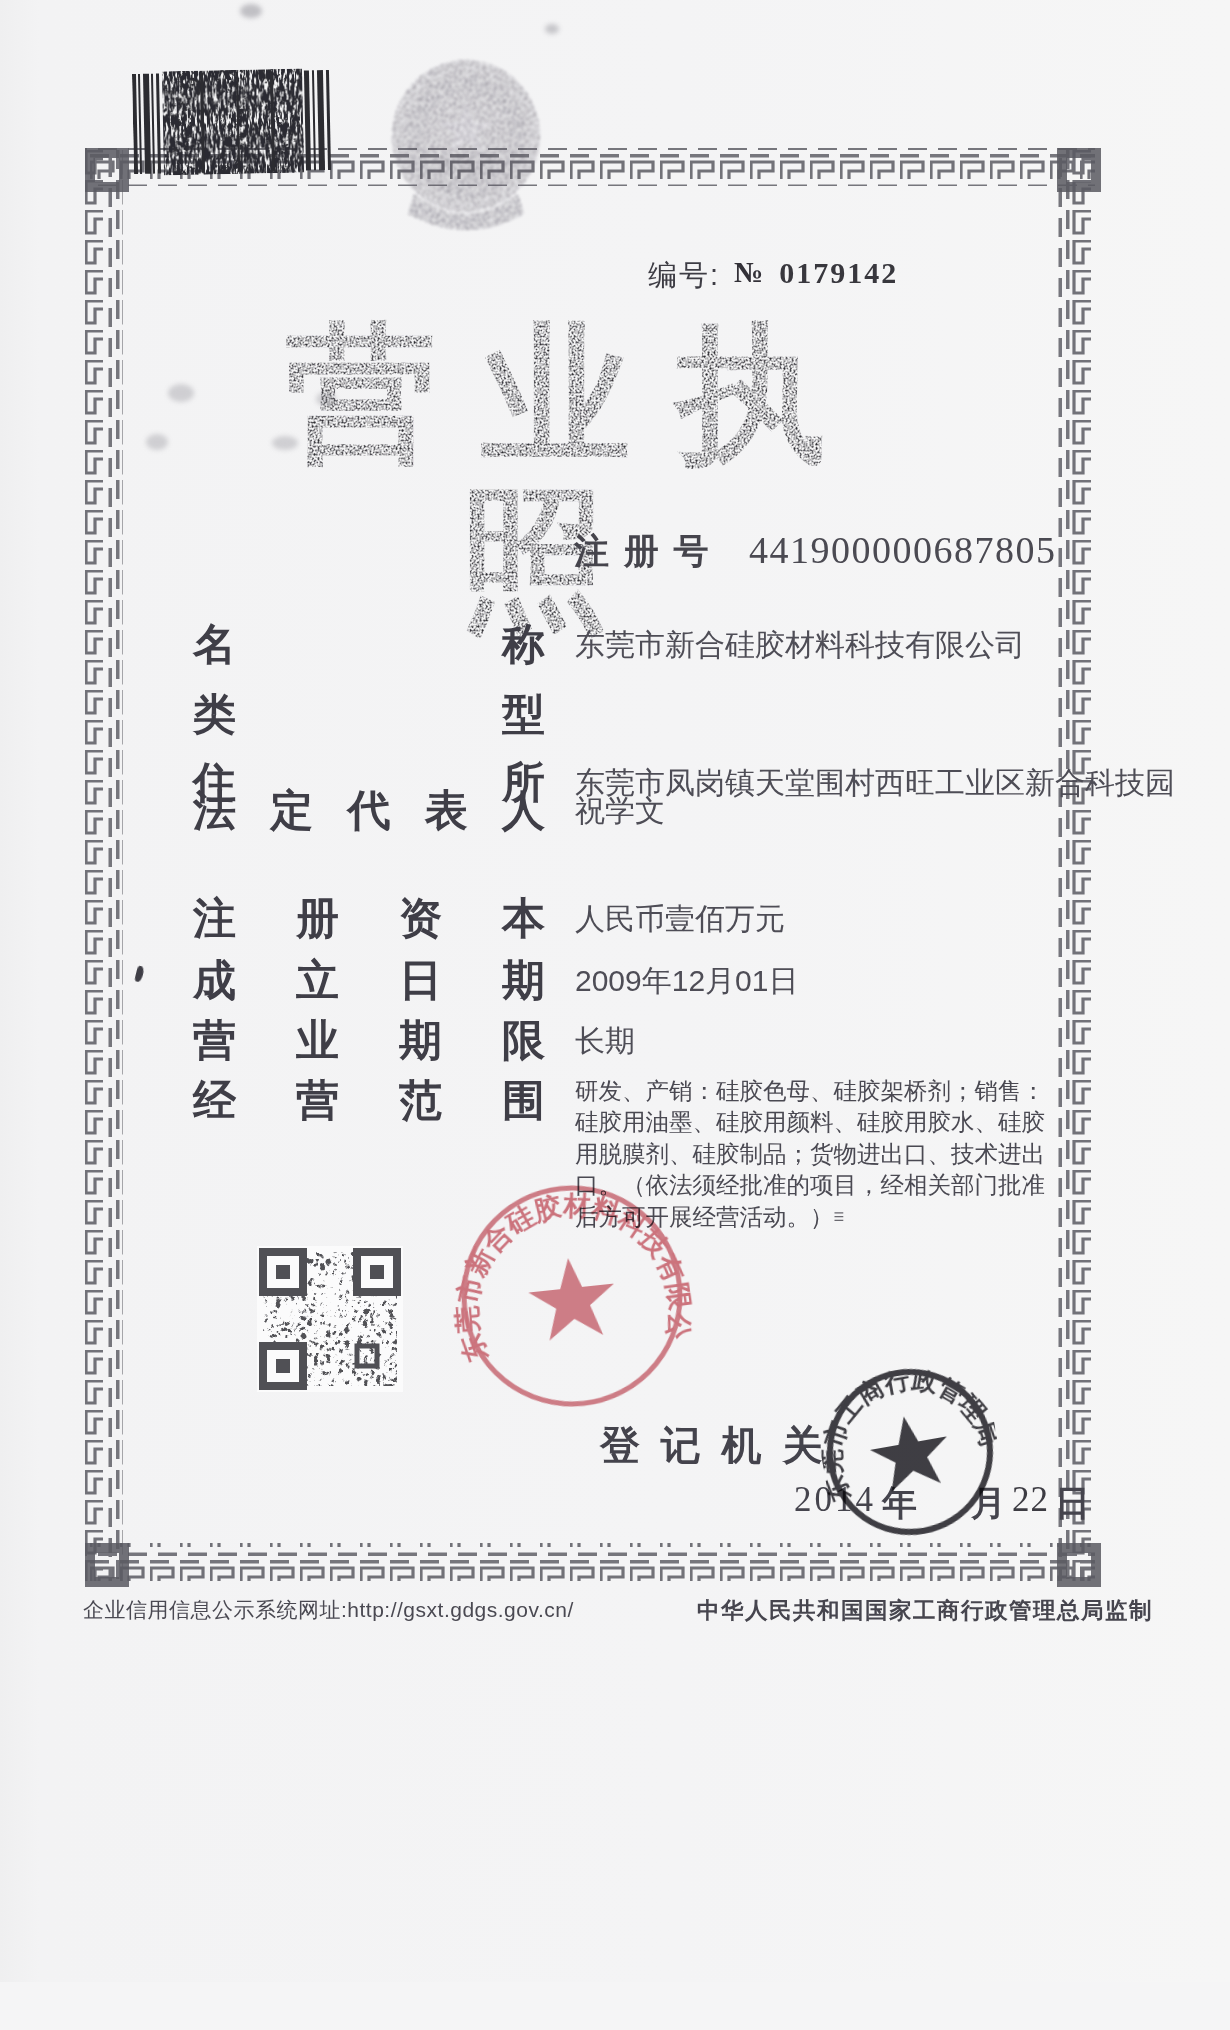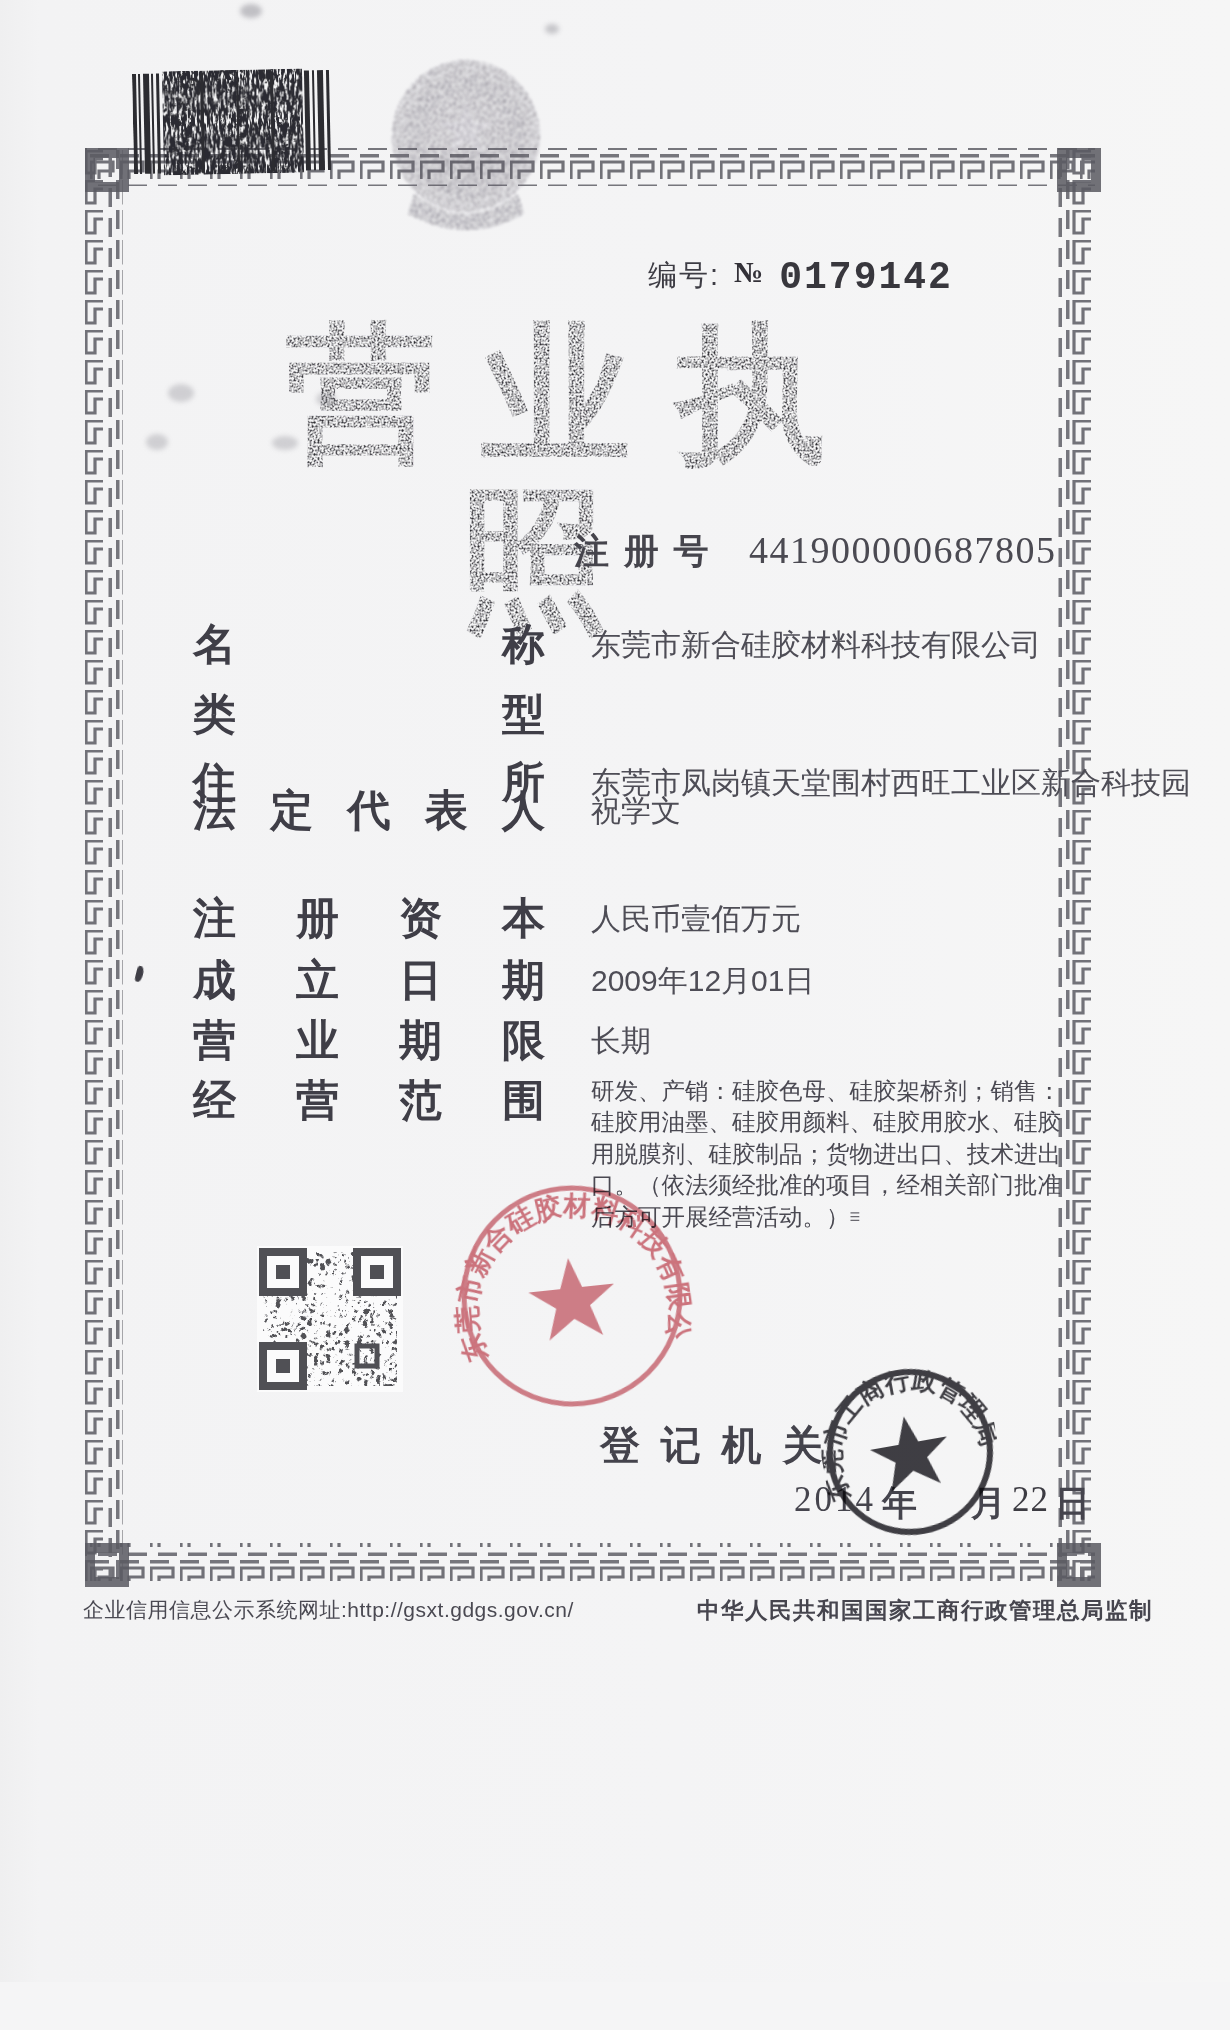--- a/index.html
+++ b/index.html
@@ -15,34 +15,34 @@
 
   
   .barcode{left:133px;top:70px;width:198px;height:104px;transform:rotate(-1.2deg);z-index:2;}
 
   
   .emblem{left:386px;top:56px;width:160px;height:180px;z-index:4;filter:blur(1.6px);opacity:.93;}
 
   
   .serial{left:648px;top:256px;z-index:3;font-size:29px;color:#3d3c44;letter-spacing:2px;display:flex;gap:14px;}
   .serial .no{font-family:"Liberation Serif",serif;font-weight:700;color:#333138;}
-  .serial .digits{font-family:Liberation Mono, monospace;font-weight:600;font-size:38px;color:#38373d;}
+  .serial .digits{font-family:Liberation Serif, serif;font-weight:600;font-size:30px;color:#38373d;}
 
   
   .title{left:150px;top:312px;width:812px;text-align:center;z-index:3;
          font-size:150px;line-height:1.1;font-weight:900;color:#2e2d33;
          letter-spacing:.30em;text-indent:.30em;font-family:"DejaVu Sans",sans-serif;}
 
   
   .regline{left:574px;top:528px;z-index:3;display:flex;align-items:baseline;}
   .regline .rlabel{font-size:35px;font-weight:700;color:#45444c;letter-spacing:.42em;}
   .regline .rvalue{font-size:38px;color:#4b4a52;font-family:"Liberation Serif",serif;letter-spacing:1.5px;margin-left:26px;}
 
   
-  .row{position:absolute;left:193px;display:flex;z-index:3;gap:16px;}
+  .row{position:absolute;left:193px;display:flex;z-index:3;}
   .flabel{display:inline-block;width:352px;text-align:justify;text-align-last:justify;
           font-size:43px;font-weight:700;color:#3f3e47;flex:0 0 352px;}
   .fvalue{font-size:30px;color:#4e4d56;padding-top:9px;margin-left:30px;white-space:nowrap;}
   .fvalue.small{font-size:23.5px;line-height:1.34;width:470px;white-space:normal;text-align:justify;padding-top:4px;font-weight:500;color:#4a4952;}
   .endmark{display:inline-block;font-size:12px;color:#6a6970;transform:translateY(-4px);letter-spacing:-1px;}
 
   
   .qr{left:257px;top:1246px;width:146px;height:146px;z-index:2;opacity:.88;}
 
   

